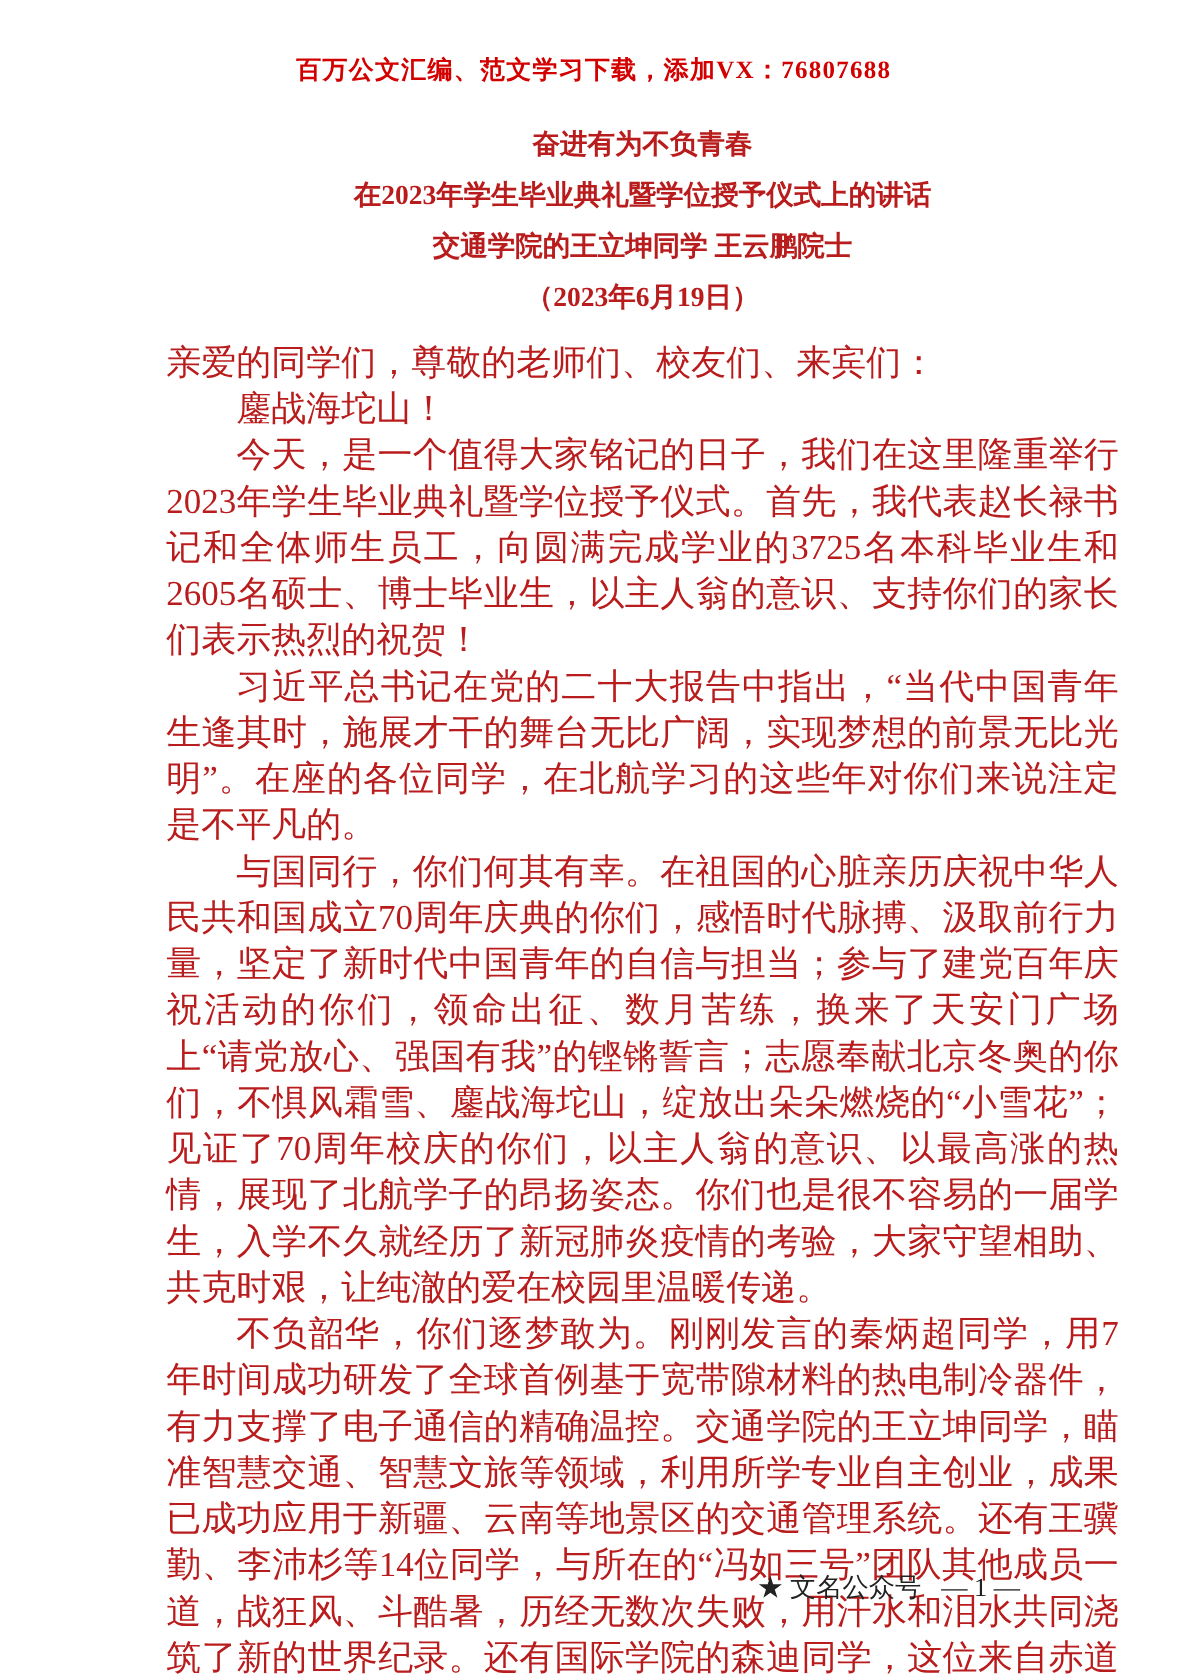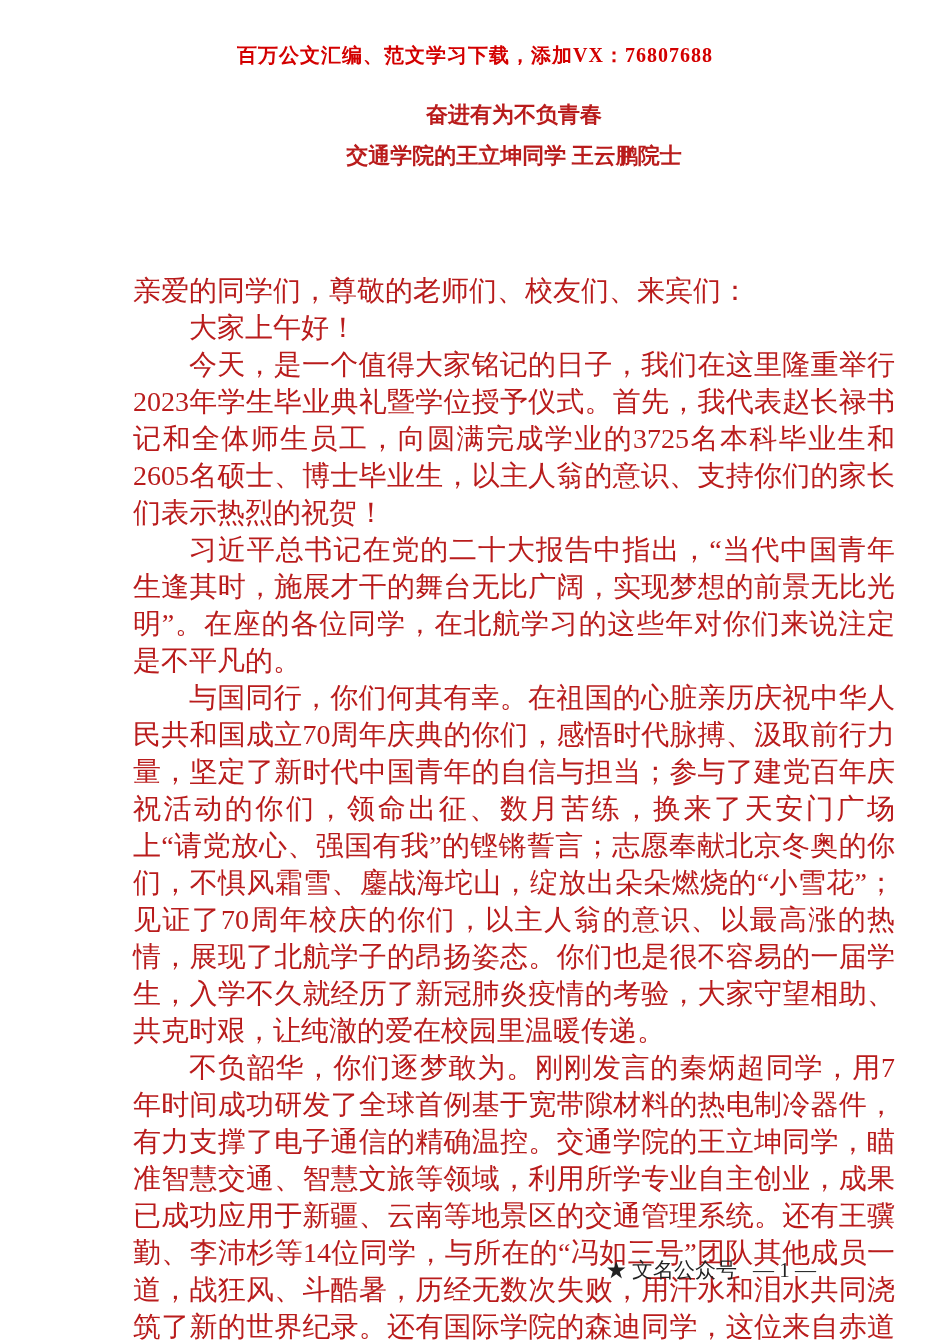--- a/index.html
+++ b/index.html
@@ -63,26 +63,28 @@
 </style>
 </head>
 <body>
 
 <div class="page">
 
   <div class="promo" style="color: rgb(211, 0, 0);">百万公文汇编、范文学习下载，添加VX：76807688</div>
 
   <div class="title-block">
     <div class="title-line">奋进有为不负青春</div>
+    <div class="title-line">在2023年学生毕业典礼暨学位授予仪式上的讲话</div>
     <div class="title-line">交通学院的王立坤同学 王云鹏院士</div>
+    <div class="title-line">（2023年6月19日）</div>
   </div>
 
   <div class="doc-body">
     <p class="para salutation">亲爱的同学们，尊敬的老师们、校友们、来宾们：</p>
-    <p class="para">大家上午好！</p>
+    <p class="para">鏖战海坨山！</p>
     <p class="para">今天，是一个值得大家铭记的日子，我们在这里隆重举行2023年学生毕业典礼暨学位授予仪式。首先，我代表赵长禄书记和全体师生员工，向圆满完成学业的3725名本科毕业生和2605名硕士、博士毕业生，以主人翁的意识、支持你们的家长们表示热烈的祝贺！</p>
     <p class="para">习近平总书记在党的二十大报告中指出，“当代中国青年生逢其时，施展才干的舞台无比广阔，实现梦想的前景无比光明”。在座的各位同学，在北航学习的这些年对你们来说注定是不平凡的。</p>
     <p class="para">与国同行，你们何其有幸。在祖国的心脏亲历庆祝中华人民共和国成立70周年庆典的你们，感悟时代脉搏、汲取前行力量，坚定了新时代中国青年的自信与担当；参与了建党百年庆祝活动的你们，领命出征、数月苦练，换来了天安门广场上“请党放心、强国有我”的铿锵誓言；志愿奉献北京冬奥的你们，不惧风霜雪、鏖战海坨山，绽放出朵朵燃烧的“小雪花”；见证了70周年校庆的你们，以主人翁的意识、以最高涨的热情，展现了北航学子的昂扬姿态。你们也是很不容易的一届学生，入学不久就经历了新冠肺炎疫情的考验，大家守望相助、共克时艰，让纯澈的爱在校园里温暖传递。</p>
     <p class="para">不负韶华，你们逐梦敢为。刚刚发言的秦炳超同学，用7年时间成功研发了全球首例基于宽带隙材料的热电制冷器件，有力支撑了电子通信的精确温控。交通学院的王立坤同学，瞄准智慧交通、智慧文旅等领域，利用所学专业自主创业，成果已成功应用于新疆、云南等地景区的交通管理系统。还有王骥勤、李沛杉等14位同学，与所在的“冯如三号”团队其他成员一道，战狂风、斗酷暑，历经无数次失败，用汗水和泪水共同浇筑了新的世界纪录。还有国际学院的森迪同学，这位来自赤道几内亚的小伙，不仅刷新了北航留学生本科阶段最高学分记录，更用不到两年的时间提前完成硕士学业，并即将在北航继续攻读博士学位。在校期间，你们用智慧与汗水书写了一份令人满意的青春答</p>
   </div>
 
   <div class="footer">
     <span>★ 文名公众号</span>
     <span>—  1  —</span>
   </div>

